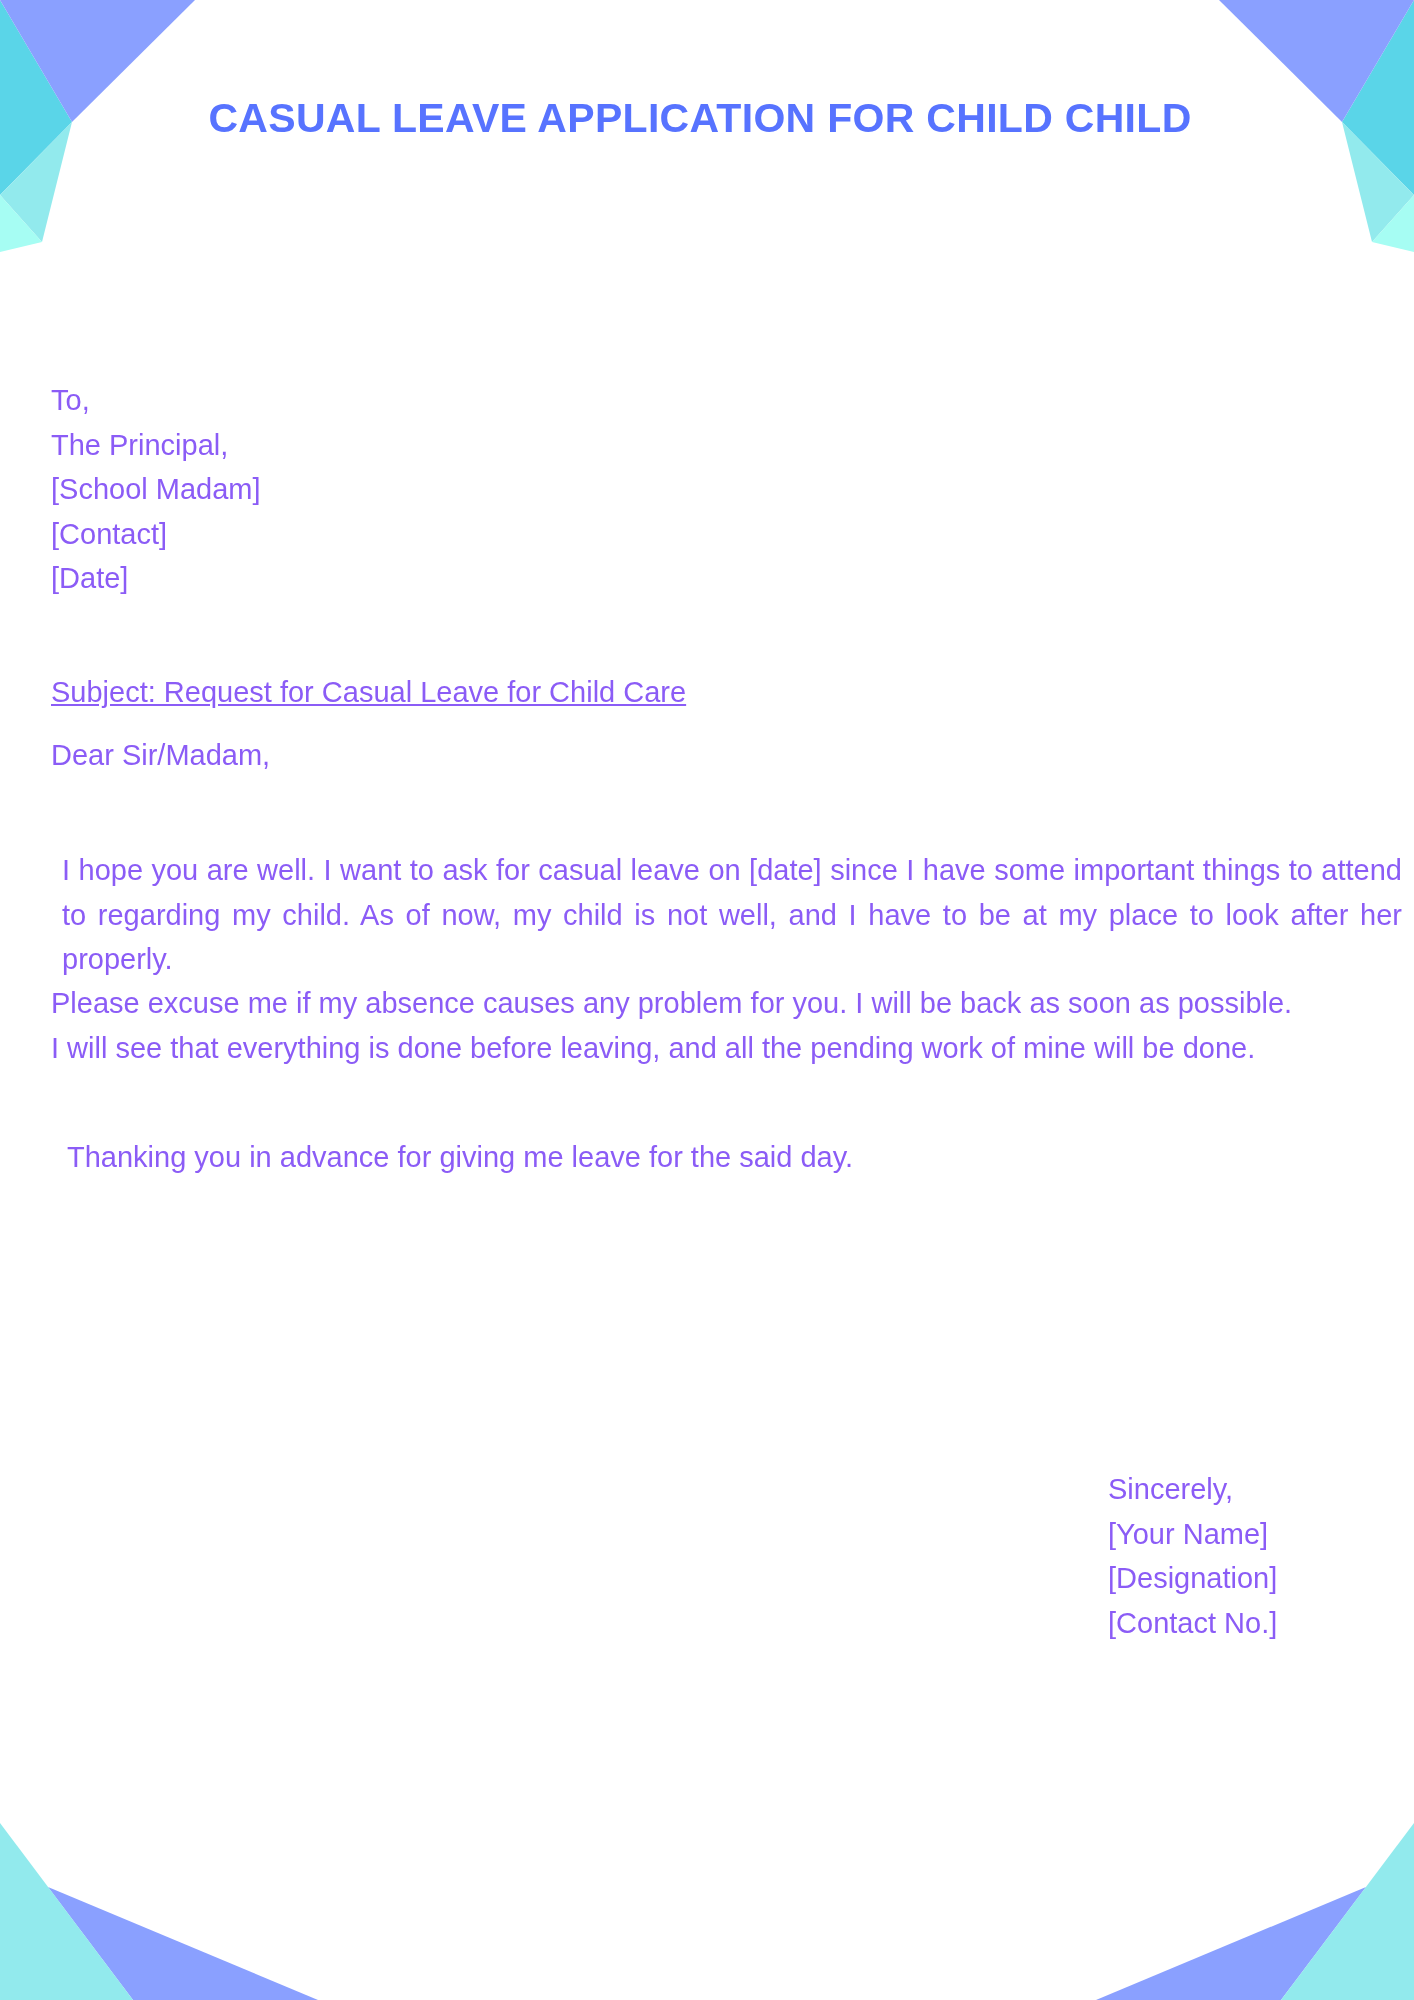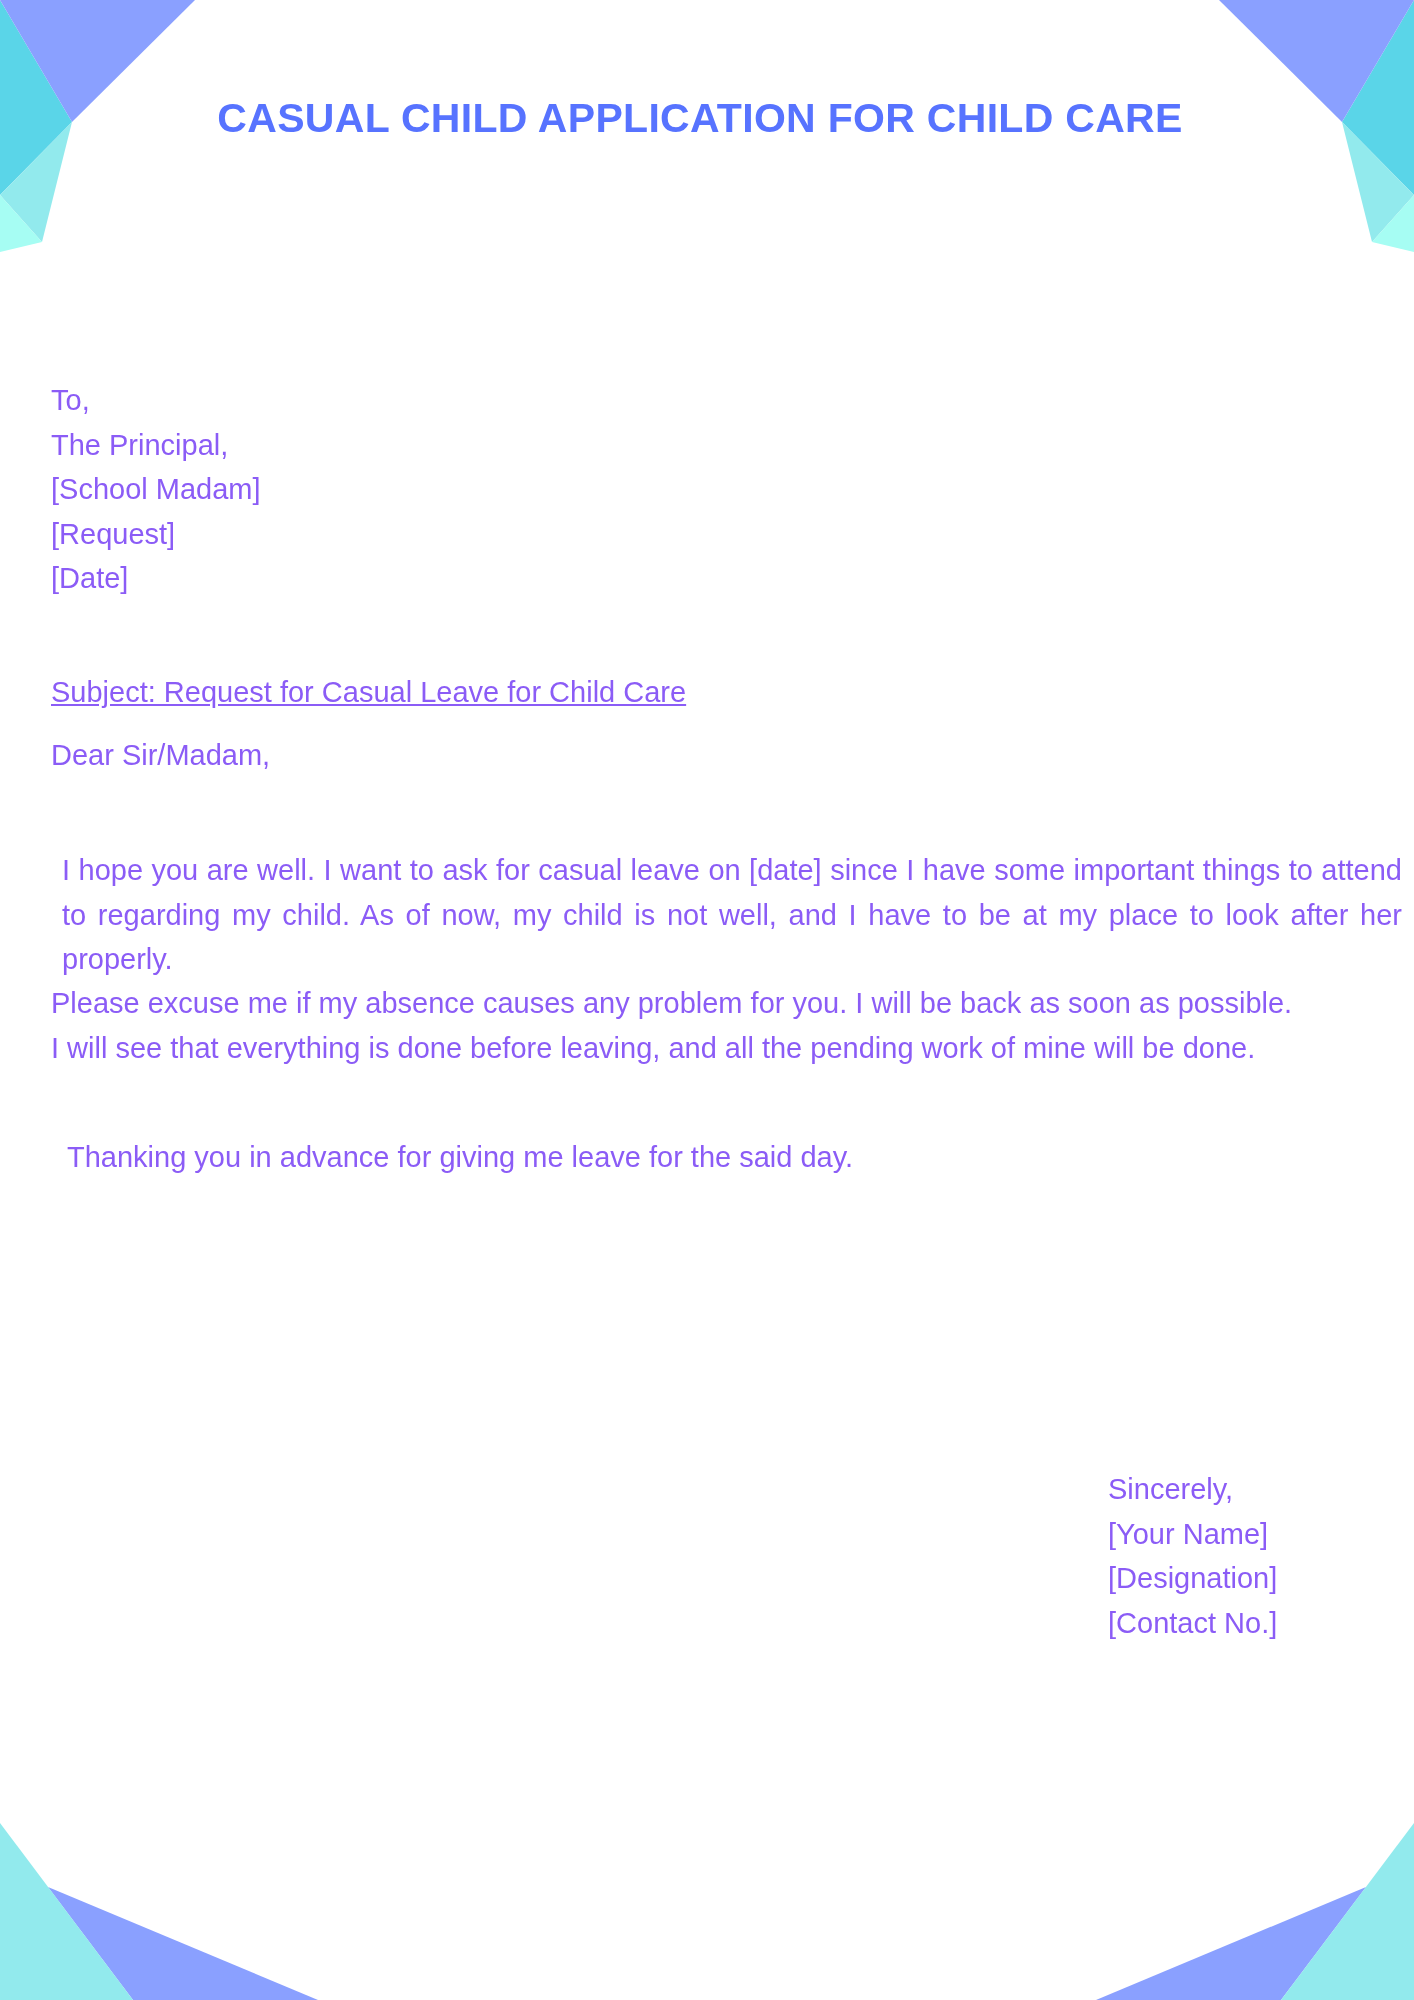--- a/index.html
+++ b/index.html
@@ -108,27 +108,27 @@
   <g>
     <polygon points="48,1887 318,2000 133,2000" fill="#8aa0ff"></polygon>
     <polygon points="0,1823 133,2000 0,2000" fill="#92eaed"></polygon>
   </g>
   <g>
     <polygon points="1366,1887 1096,2000 1281,2000" fill="#8aa0ff"></polygon>
     <polygon points="1414,1823 1281,2000 1414,2000" fill="#92eaed"></polygon>
   </g>
 </svg>
 
-<h1 class="title">CASUAL CHILD APPLICATION FOR CHILD CARE</h1>
+<h1 class="title">CASUAL LEAVE APPLICATION FOR CHILD CHILD</h1>
 
 <div class="address text">
   <div>To,</div>
   <div>The Principal,</div>
   <div>[School Madam]</div>
-  <div>[Request]</div>
+  <div>[Contact]</div>
   <div>[Date]</div>
 </div>
 
 <div class="subject text">Subject: Request for Casual Leave for Child Care</div>
 
 <div class="salutation text">Dear Sir/Madam,</div>
 
 <p class="body-para text">I hope you are well. I want to ask for casual leave on [date] since I have some important things to attend to regarding my child. As of now, my child is not well, and I have to be at my place to look after her properly.</p>
 
 <div class="body-line text" style="top: 981px;">Please excuse me if my absence causes any problem for you. I will be back as soon as possible.</div>

